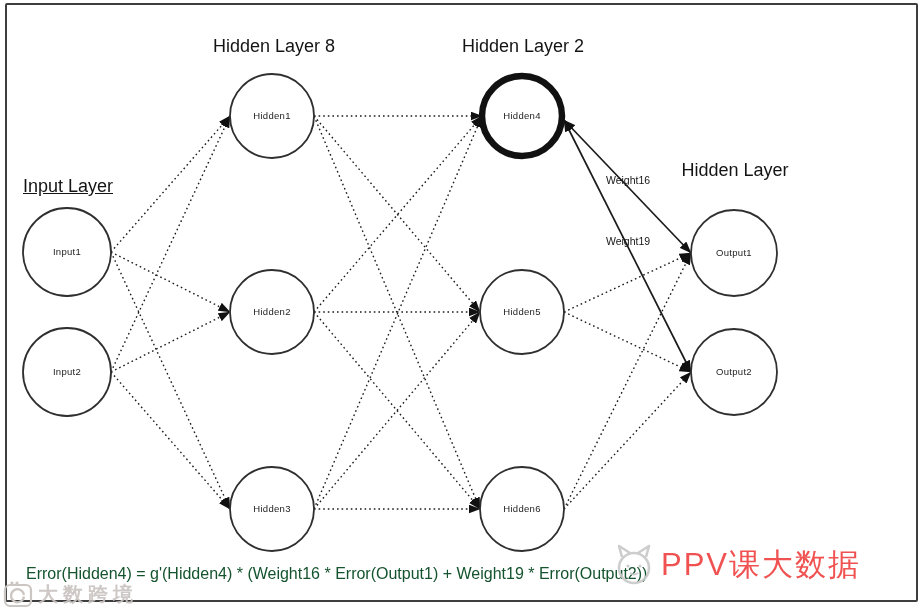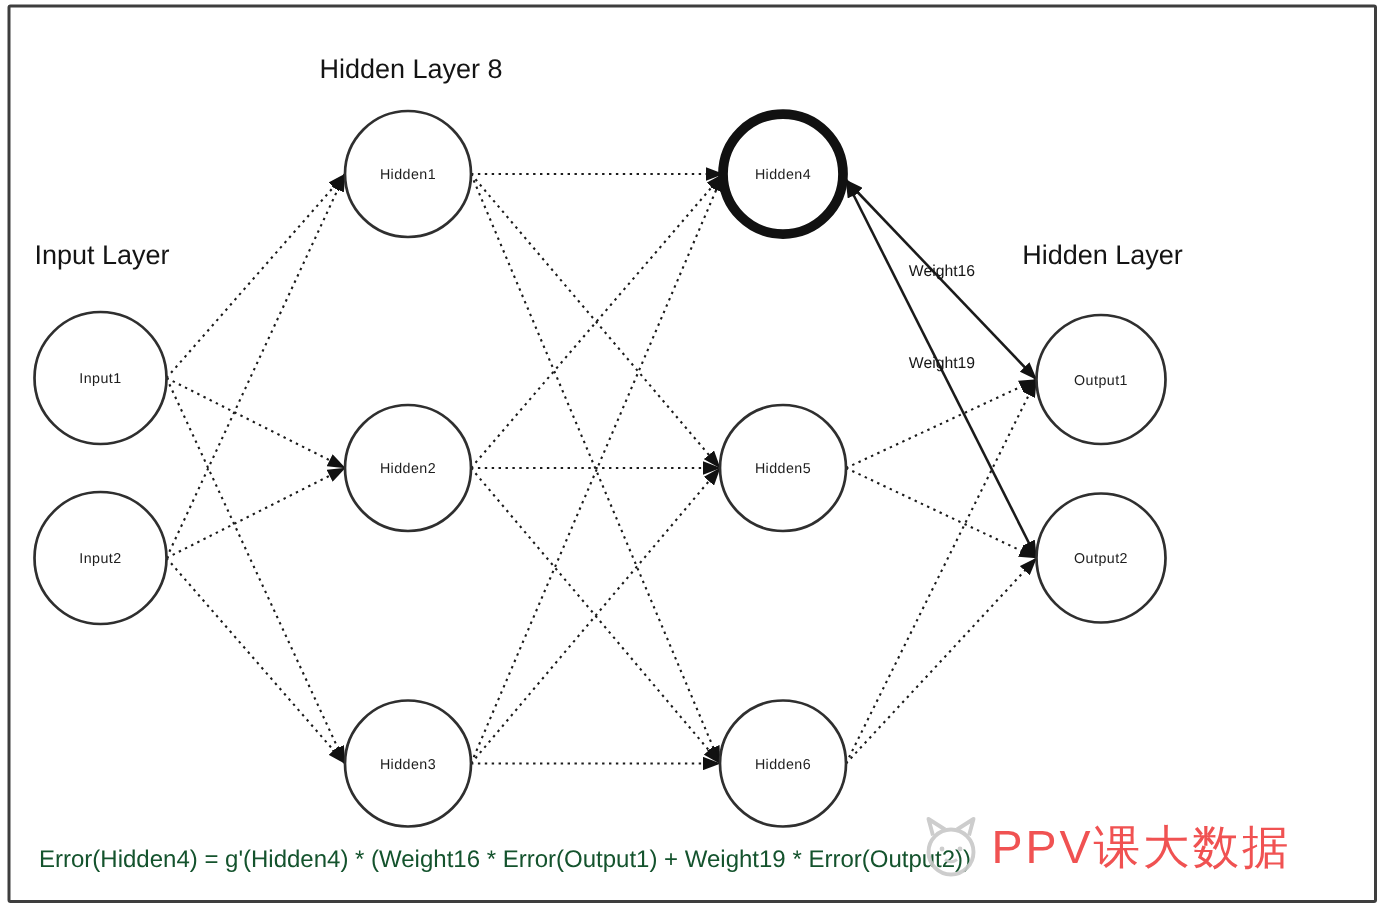--- a/index.html
+++ b/index.html
@@ -18,21 +18,21 @@
   .node        { fill:#ffffff; stroke:#2f2f2f; stroke-width:1.8; }
   .node.emph   { stroke:#111111; stroke-width:6.5; }
   .node-label  { font-family:"Liberation Sans",sans-serif; font-size:9.5px;
                  fill:#1d1d1d; text-anchor:middle; letter-spacing:0.3px; }
   .weight-label{ font-family:"Liberation Sans",sans-serif; font-size:10.5px;
                  fill:#161616; text-anchor:middle; }
   .layer-title {
     position:absolute; transform:translateX(-50%); font-size:18px;
     color:#141414; white-space:nowrap; z-index:2;
   }
-  #t-input  { left:68px;  top:160px; }
+  #t-input  { left:68px;  top:176px;text-decoration:underline; }
   #t-h1     { left:274px; top:36px;  }
   #t-h2     { left:523px; top:36px;  }
   #t-output { left:735px; top:160px; }
   .formula {
     position:absolute; left:26px; top:565px; font-size:16px; color:#14532d;
     white-space:nowrap; z-index:3;
   }
   .wm-left {
     position:absolute; left:3px; top:580px; display:flex; align-items:center;
     gap:3px; color:#c8c2bf; z-index:4; pointer-events:none;
@@ -105,24 +105,34 @@
         <text x="522" y="119.4" class="node-label">Hidden4</text>
         <text x="522" y="315.4" class="node-label">Hidden5</text>
         <text x="522" y="512.4" class="node-label">Hidden6</text>
         <text x="734" y="256.4" class="node-label">Output1</text>
         <text x="734" y="375.4" class="node-label">Output2</text>
       </g>
   </svg>
 
   <div class="layer-title" id="t-input">Input Layer</div>
   <div class="layer-title" id="t-h1">Hidden Layer 8</div>
+  <div class="layer-title" id="t-h2">Hidden Layer 2</div>
   <div class="layer-title" id="t-output">Hidden Layer</div>
 
   <div class="formula">Error(Hidden4) = g'(Hidden4) * (Weight16 * Error(Output1) + Weight19 * Error(Output2))</div>
 
+  <div class="wm-left">
+    <svg width="32" height="28" viewBox="0 0 32 28">
+      <rect x="2" y="5" width="26" height="21" rx="5" fill="none" stroke="#ccc6c2" stroke-width="2.2"></rect>
+      <path d="M21 15 a6.5 6.5 0 1 0 0 1.5" fill="none" stroke="#ccc6c2" stroke-width="2.2"></path>
+      <circle cx="9" cy="3" r="1.6" fill="#ccc6c2"></circle>
+      <circle cx="14" cy="3" r="1.6" fill="#ccc6c2"></circle>
+    </svg>
+    <span class="wm-text">大数跨境</span>
+  </div>
 
   <div class="wm-right">
     <svg width="44" height="46" viewBox="0 0 44 46">
       <circle cx="22" cy="26" r="15" fill="none" stroke="#c9c9c9" stroke-width="2.6"></circle>
       <path d="M10 15 L7 4 L18 11" fill="none" stroke="#c9c9c9" stroke-width="2.6" stroke-linejoin="round"></path>
       <path d="M34 15 L37 4 L26 11" fill="none" stroke="#c9c9c9" stroke-width="2.6" stroke-linejoin="round"></path>
       <circle cx="16" cy="24" r="1.6" fill="#c9c9c9"></circle>
       <circle cx="28" cy="24" r="1.6" fill="#c9c9c9"></circle>
       <path d="M18 31 q4 3 8 0" fill="none" stroke="#c9c9c9" stroke-width="2"></path>
     </svg>

